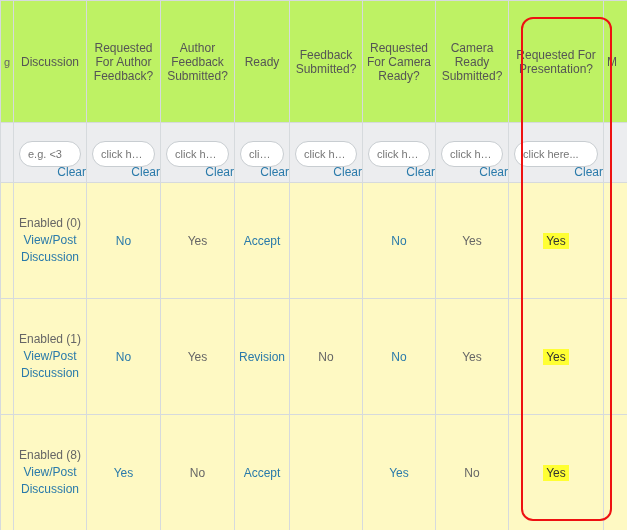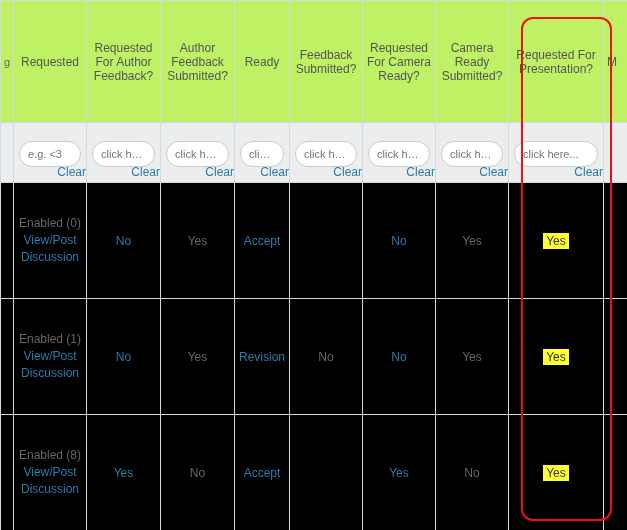--- a/index.html
+++ b/index.html
@@ -54,21 +54,21 @@
   .clear-link {
     position: absolute;
     right: 0;
     bottom: 3px;
     font-size: 12px;
     color: #2a7aaa;
     cursor: pointer;
   }
   tr.data-row td {
     height: 116px;
-    background: #000000;
+    background: #fef9c3;
   }
   .link {
     color: #2a7aaa;
     text-decoration: none;
     cursor: pointer;
     font-size: 12px;
   }
   .status-link {
     color: #2a7aaa;
     font-size: 12px;
@@ -121,21 +121,21 @@
     <col style="width:55px">
     <col style="width:73px">
     <col style="width:73px">
     <col style="width:73px">
     <col style="width:95px">
     <col style="width:24px">
   </colgroup>
   <thead>
     <tr>
       <th class="leading-frag">g</th>
-      <th>Requested</th>
+      <th>Discussion</th>
       <th>Requested For Author Feedback?</th>
       <th>Author Feedback Submitted?</th>
       <th>Ready</th>
       <th>Feedback Submitted?</th>
       <th>Requested For Camera Ready?</th>
       <th>Camera Ready Submitted?</th>
       <th>Requested For Presentation?</th>
       <th style="text-align:left;padding-left:3px;">M</th>
     </tr>
   </thead>

